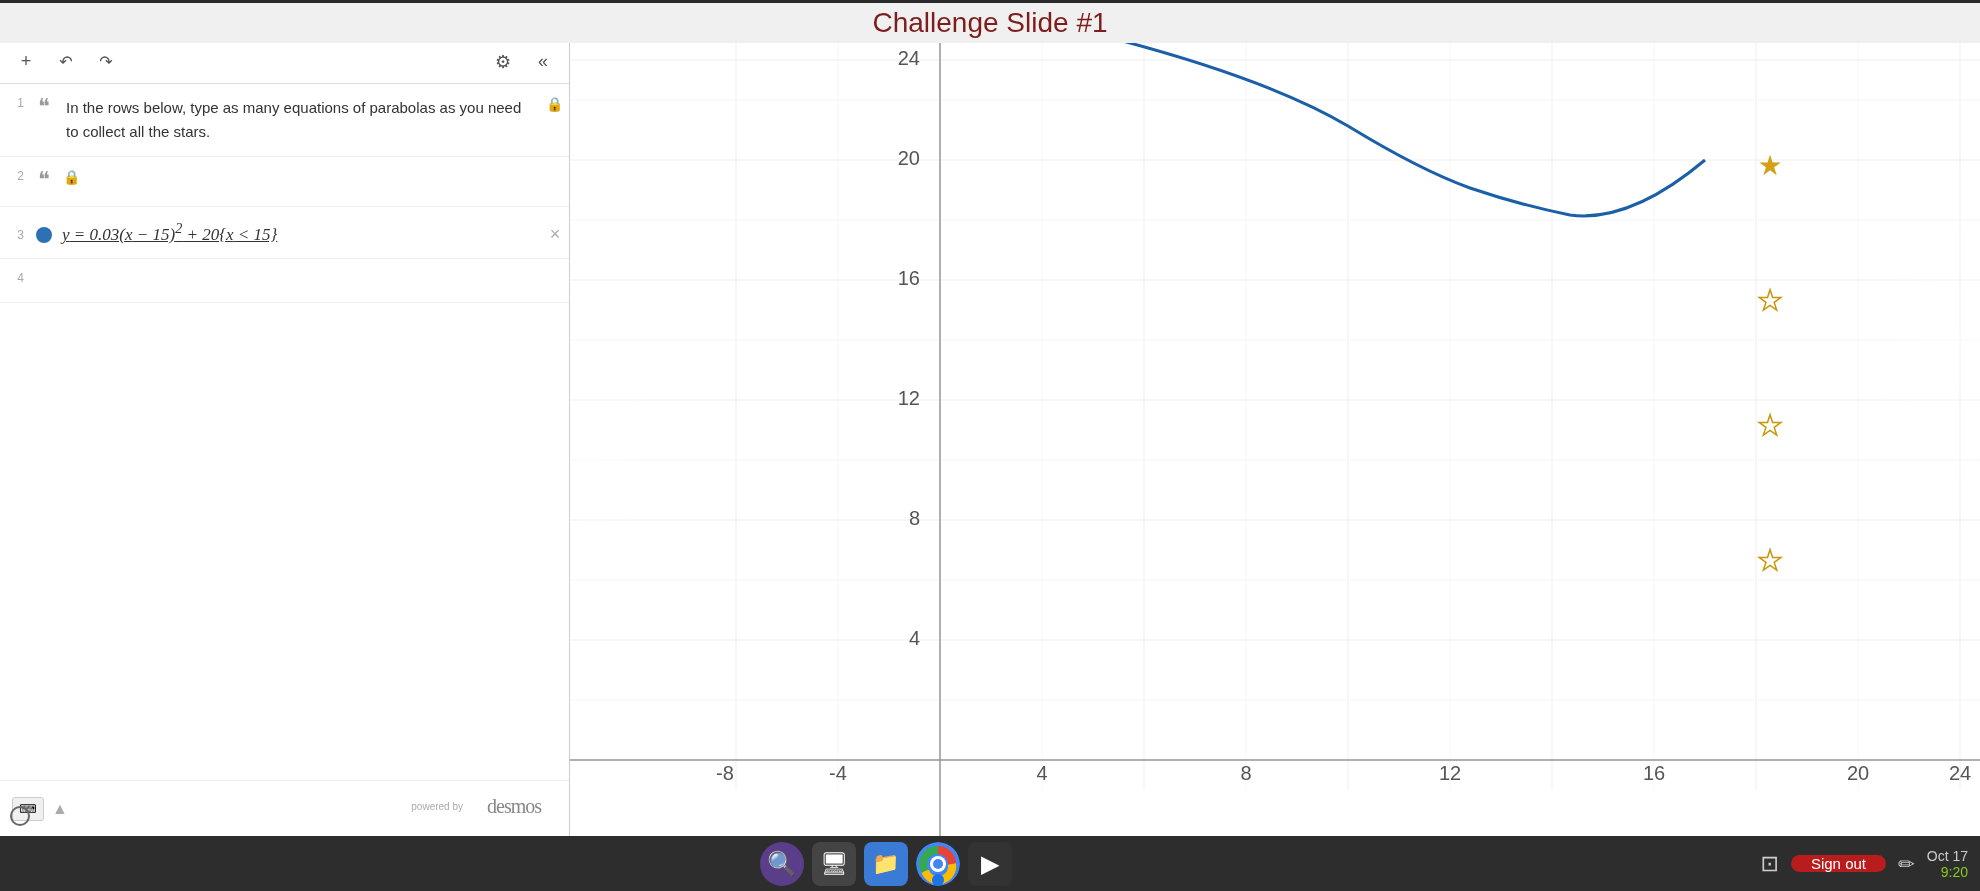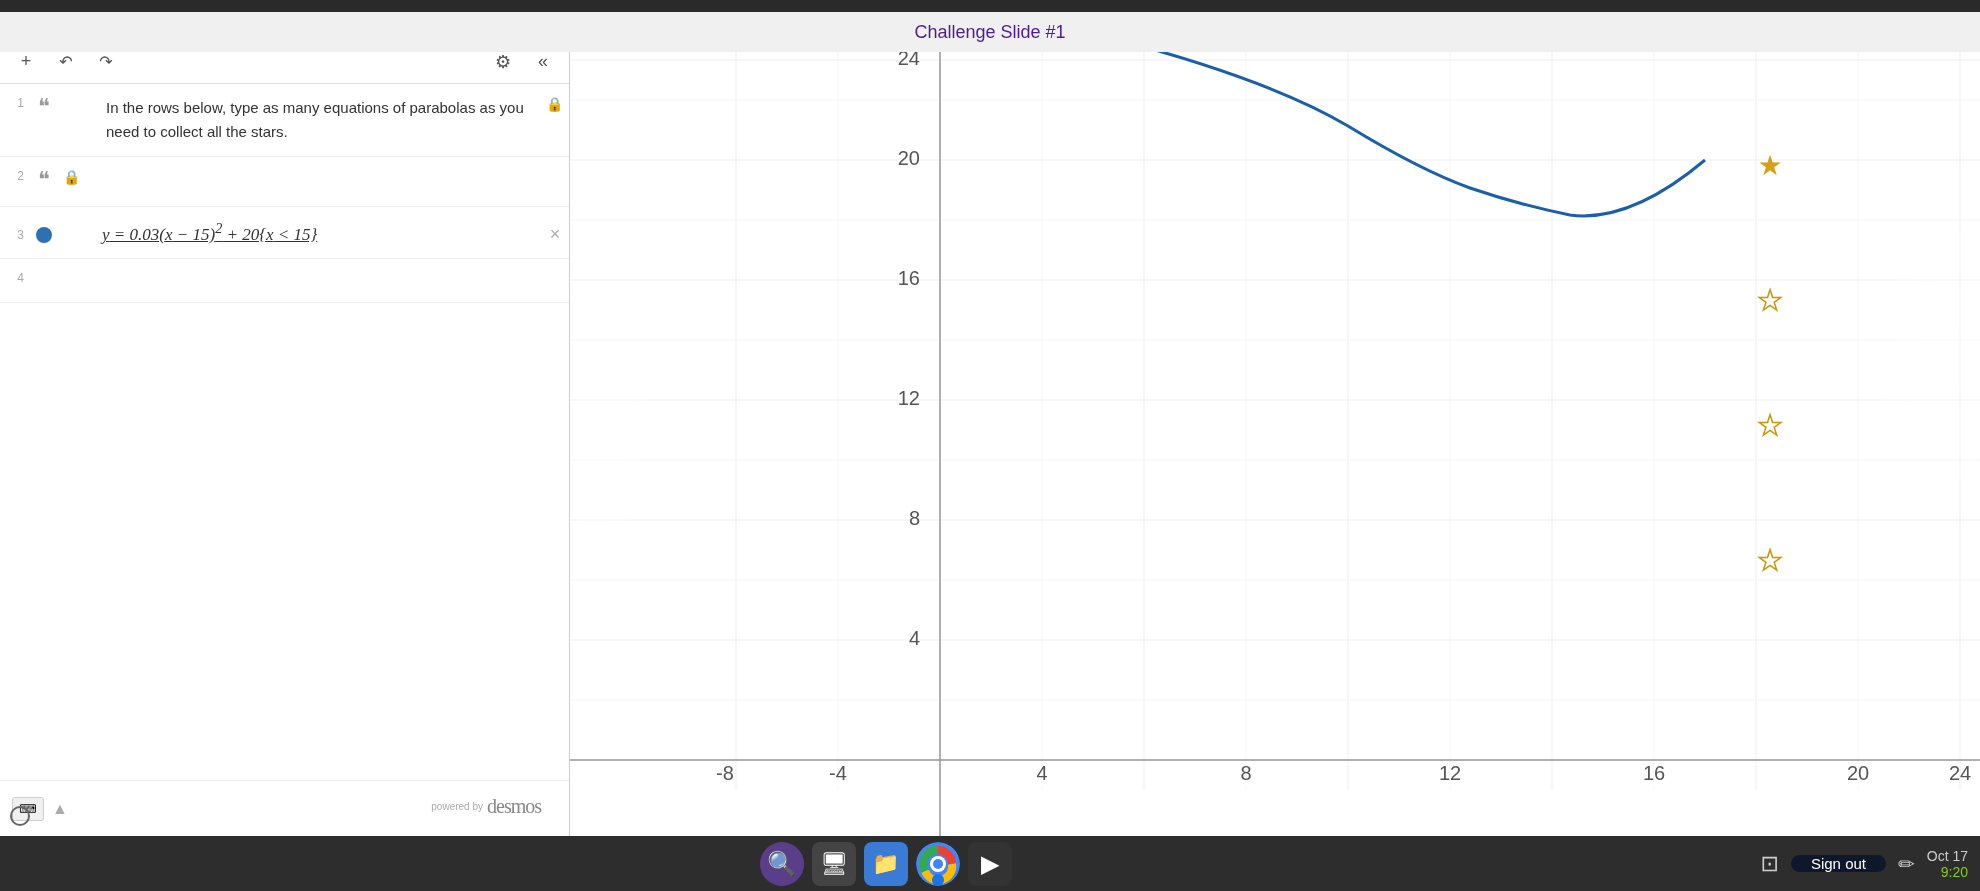--- a/index.html
+++ b/index.html
@@ -18,28 +18,28 @@
       flex-direction: column;
       width: 1980px;
       height: 891px;
       background: #2a2a2a;
       position: relative;
     }
 
     
     .title-bar {
       position: absolute;
-      top: 12px;
+      top: 3px;
       left: 0;
       width: 100%;
       text-align: center;
       padding: 8px 0;
-      font-size: 18px;
+      font-size: 28px;
       font-weight: 500;
-      color: #4c1d95;
+      color: #7f1d1d;
       background: #f0f0f0;
       z-index: 10;
       height: 40px;
       display: flex;
       align-items: center;
       justify-content: center;
     }
 
     
     .content-area {
@@ -125,21 +125,20 @@
       justify-content: center;
       padding-top: 4px;
     }
 
     .row-content {
       flex: 1;
       padding: 4px 8px;
       font-size: 14px;
       color: #333;
       line-height: 1.5;
-      margin-left: 40px;
     }
 
     .row-lock {
       width: 28px;
       min-width: 28px;
       display: flex;
       align-items: flex-start;
       justify-content: center;
       padding-top: 4px;
       color: #aaa;
@@ -193,21 +192,21 @@
     .desmos-brand {
       padding: 8px 16px 12px;
       display: flex;
       align-items: center;
       gap: 4px;
     }
 
     .desmos-brand .powered-by {
       font-size: 10px;
       color: #aaa;
-      margin-right: 0;
+      margin-right: 20px;
     }
 
     .desmos-brand .desmos-logo {
       font-size: 18px;
       color: #aaa;
       font-weight: 300;
       letter-spacing: -0.5px;
       font-family: Liberation Serif, serif;
     }
 
@@ -295,21 +294,21 @@
       height: 12px;
       border-radius: 50%;
       background: #1a73e8;
       position: absolute;
       bottom: 0;
       left: 50%;
       transform: translateX(-50%);
     }
 
     .sign-out-btn {
-      background: #0f172a;
+      background: #b91c1c;
       color: #fff;
       border: none;
       border-radius: 20px;
       padding: 0 20px;
       font-size: 15px;
       cursor: pointer;
       font-weight: 500;
     }
 
     .taskbar-text {

